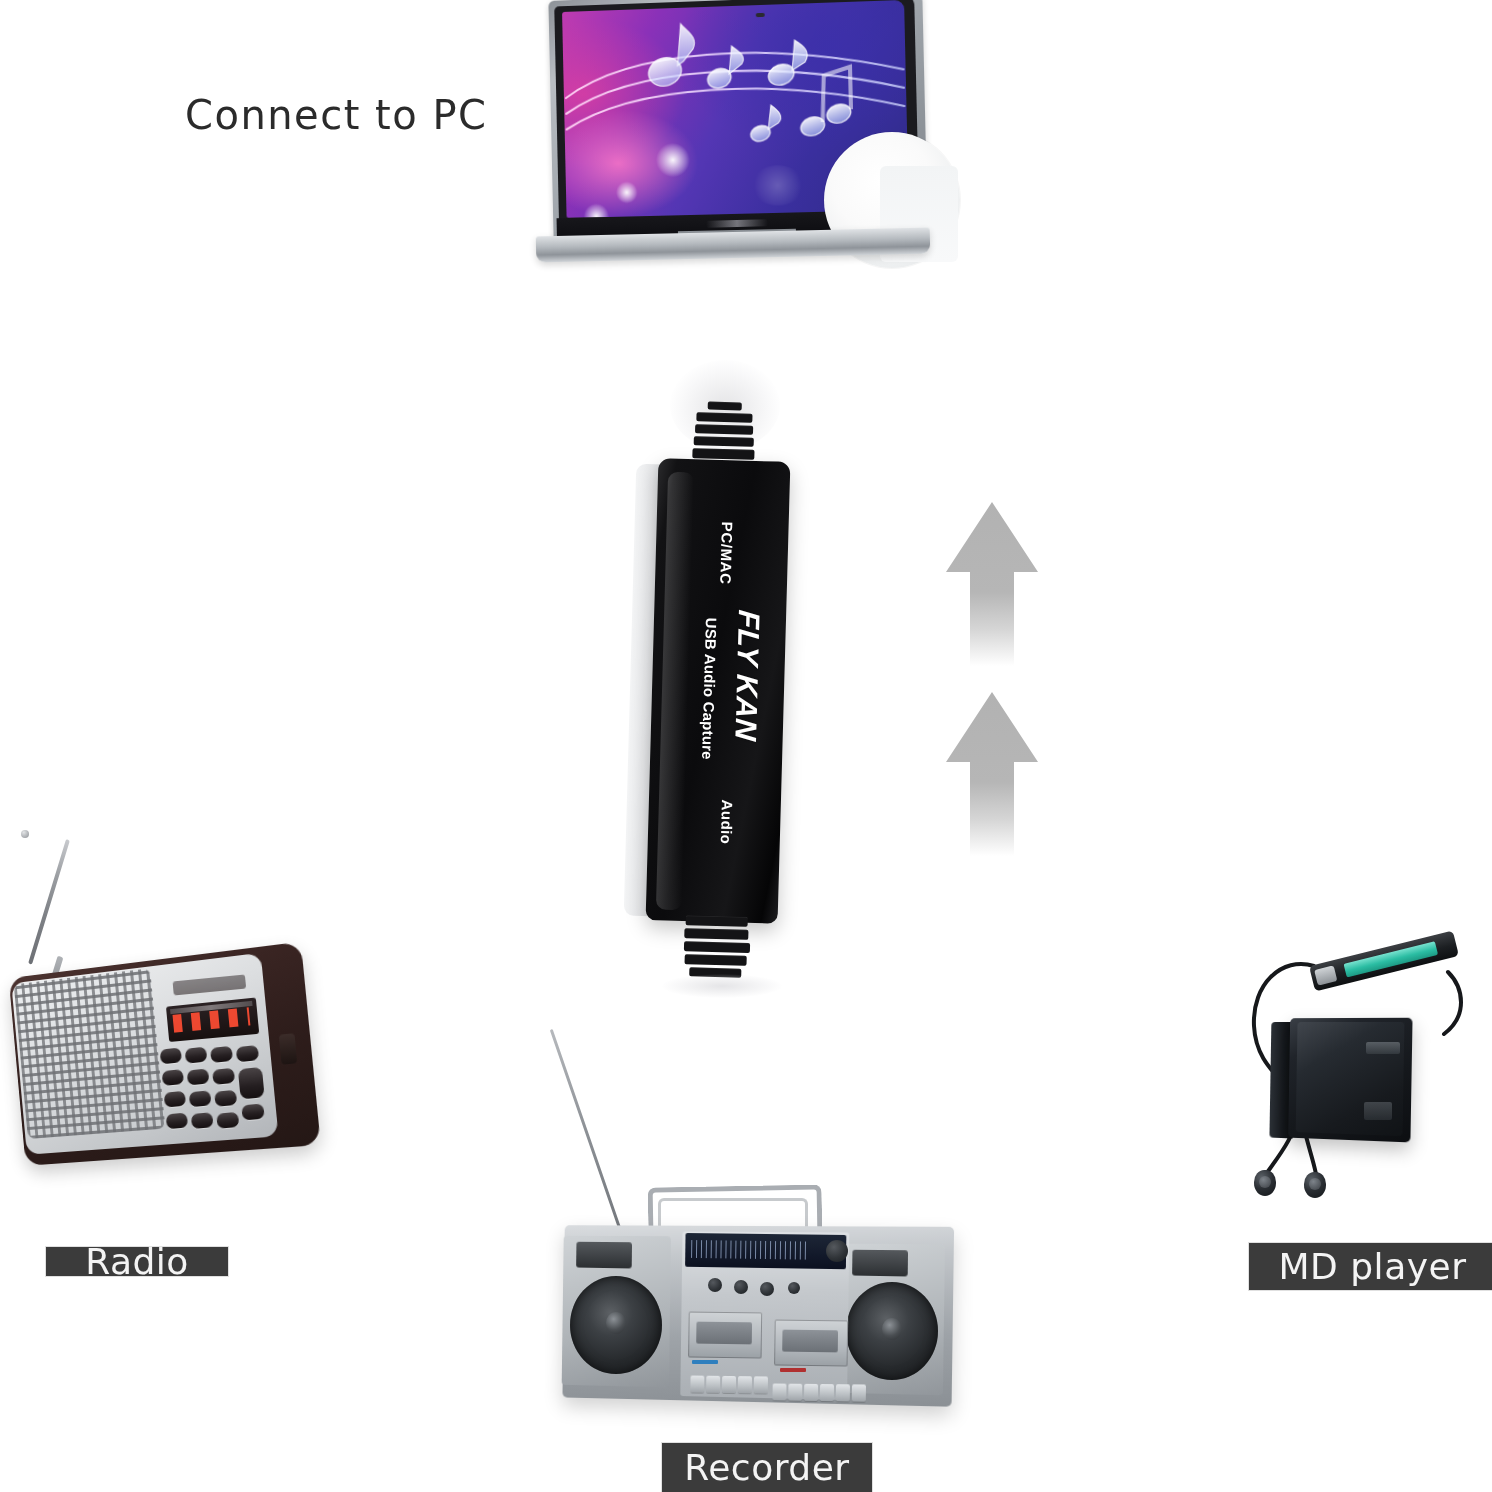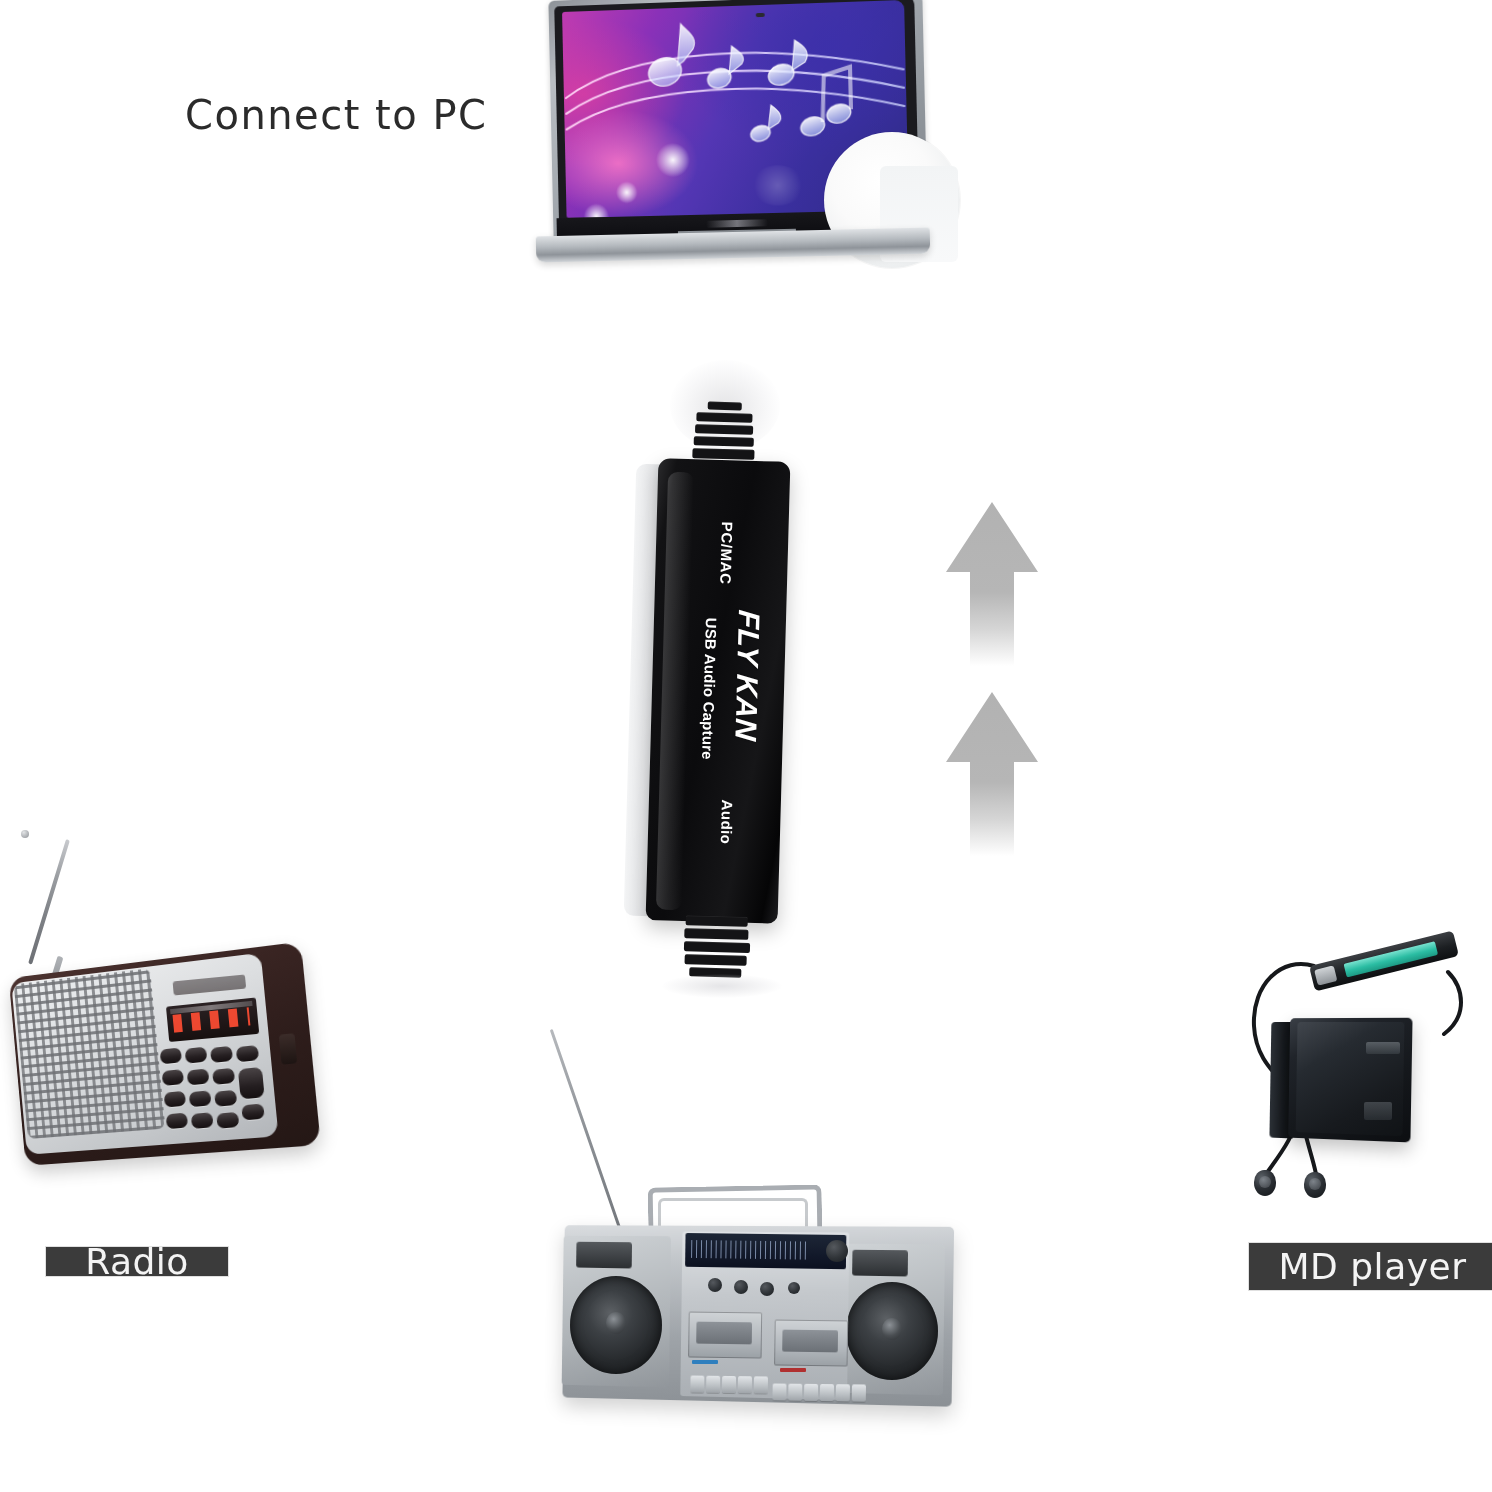--- a/index.html
+++ b/index.html
@@ -568,15 +568,16 @@
     <div class="md-lid"></div>
     <div class="md-patch" style="left:170px;top:112px;width:34px;height:12px;"></div>
     <div class="md-patch" style="left:168px;top:172px;width:28px;height:18px;opacity:.5;"></div>
     <div class="md-bud" style="left:58px;top:240px;"></div>
     <div class="md-bud-in" style="left:63px;top:246px;"></div>
     <div class="md-bud" style="left:108px;top:242px;"></div>
     <div class="md-bud-in" style="left:113px;top:248px;"></div>
   </div>
 
   <div class="chip" id="chip-radio">Radio</div>
+  <div class="chip" id="chip-recorder">Recorder</div>
   <div class="chip" id="chip-mdplayer">MD player</div>
 
 </div>
 
 </body></html>

